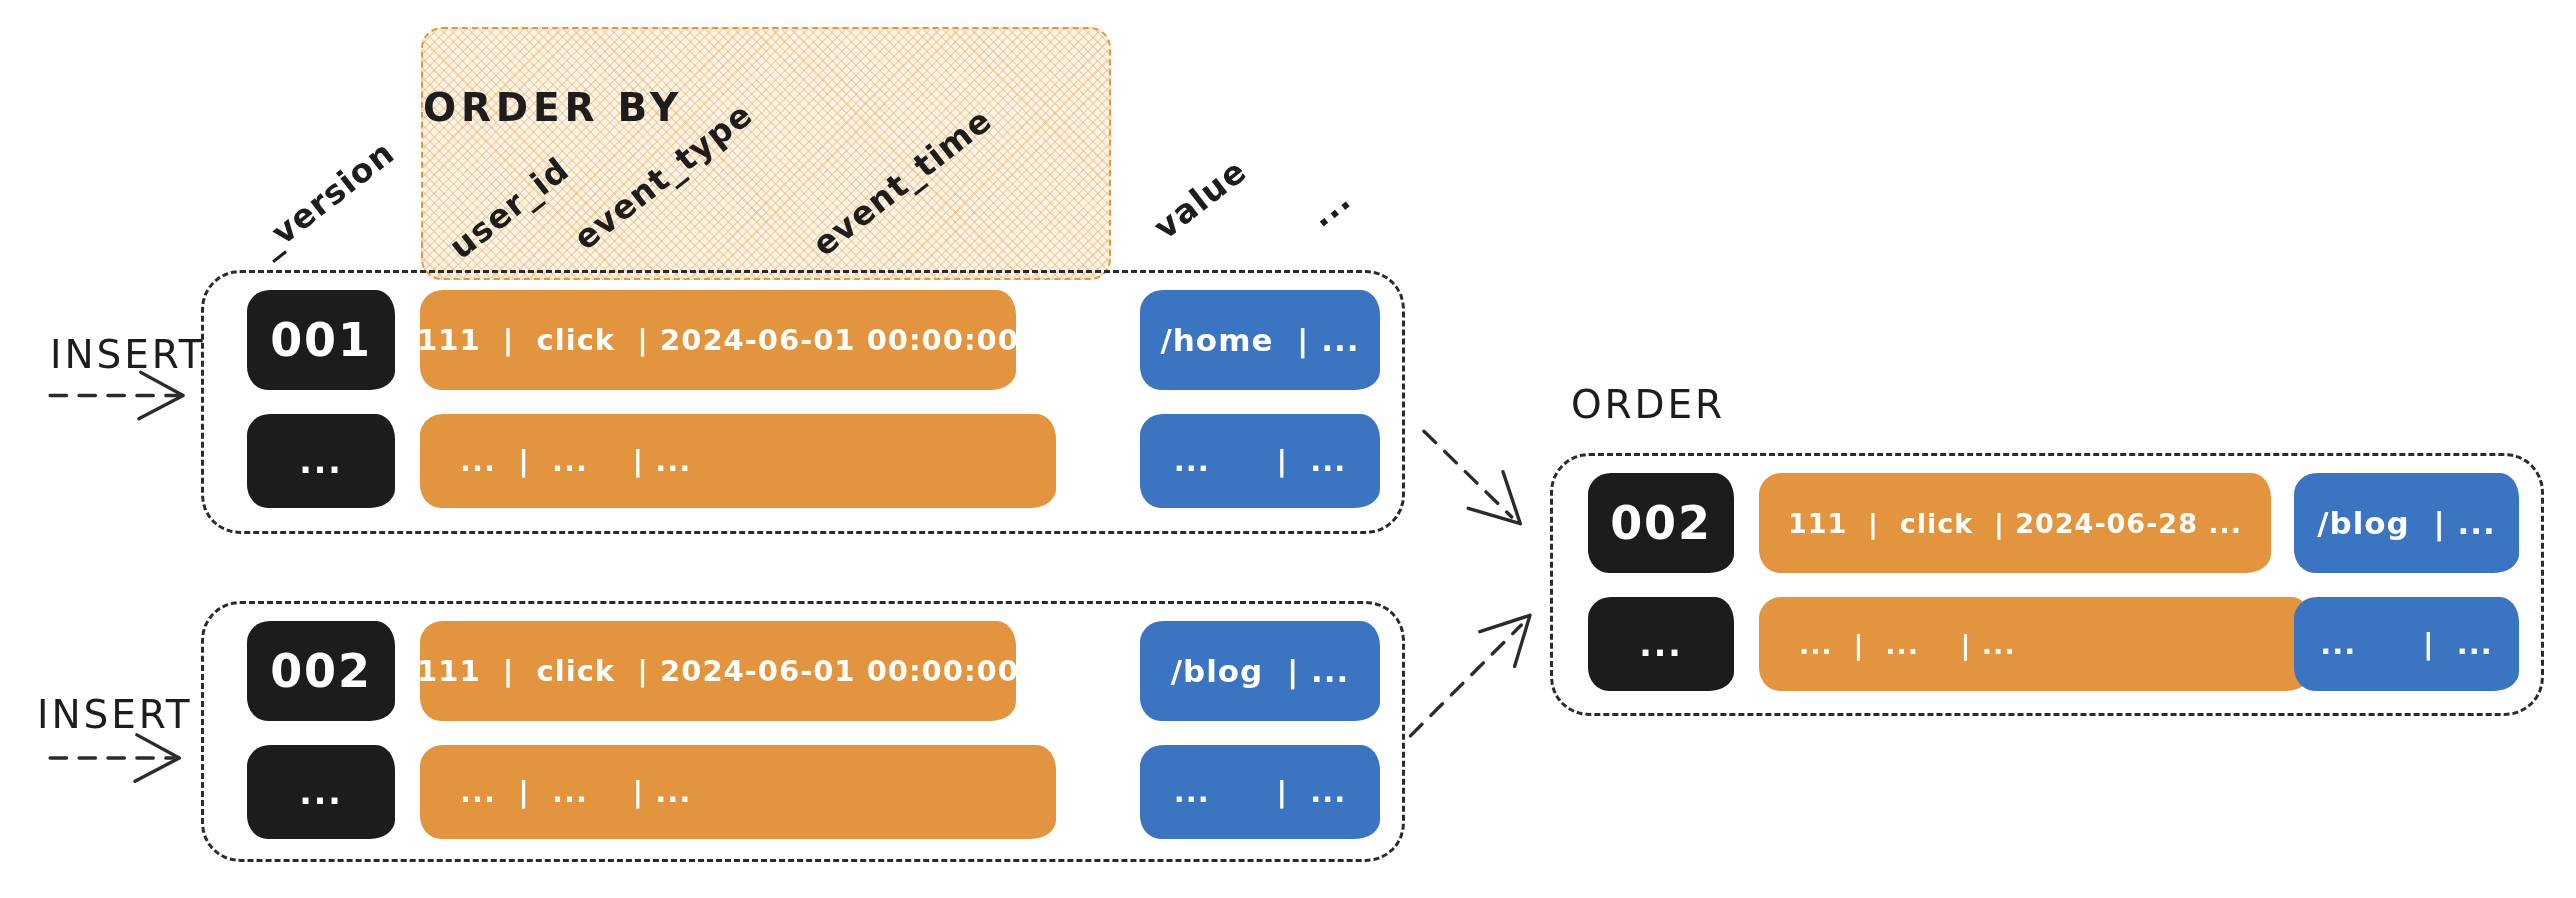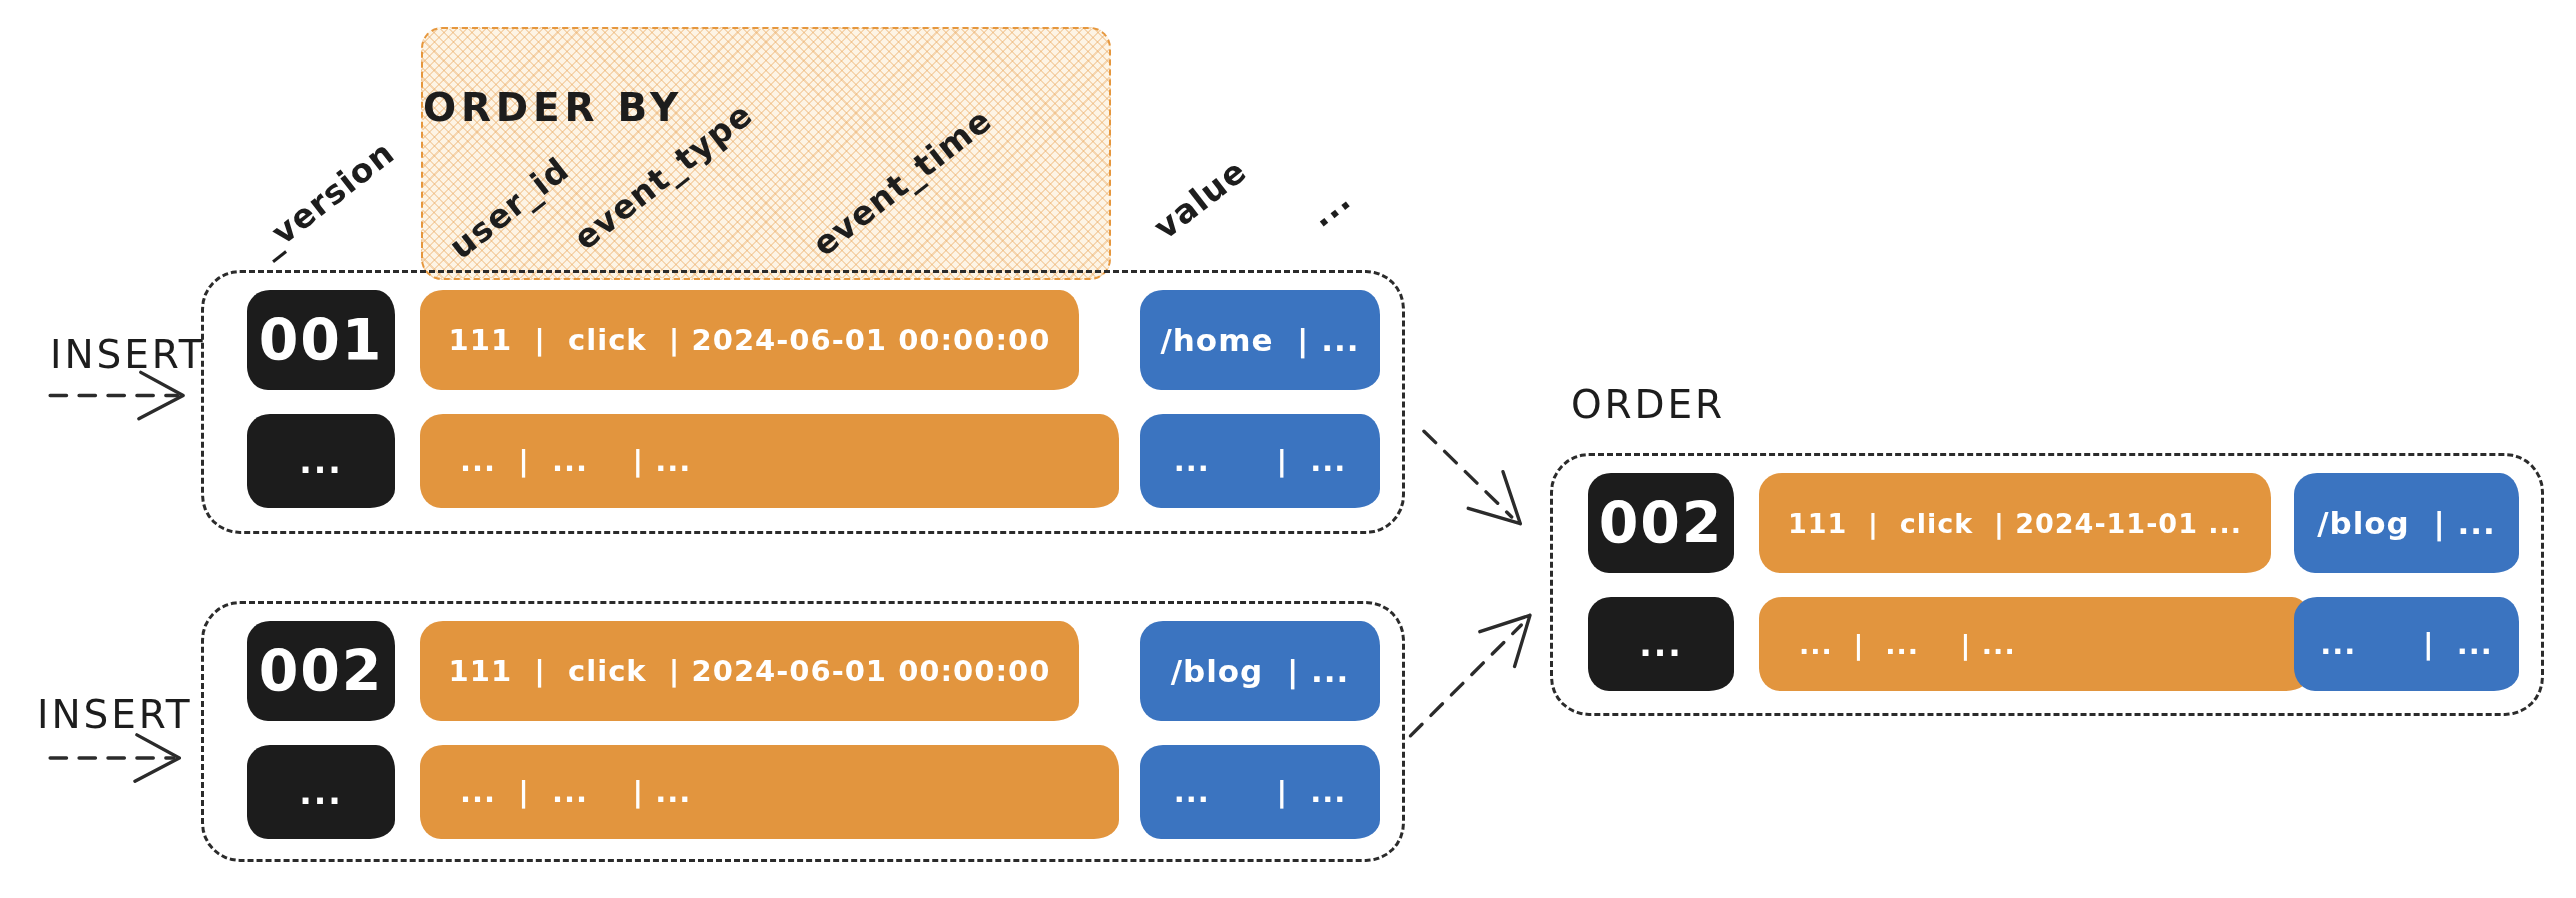--- a/index.html
+++ b/index.html
@@ -53,22 +53,22 @@
   .row{position:absolute;left:0;width:100%;}
   .row1{top:17.4px; height:100px;}
   .row2{top:141px;height:94px;}
   .pill{
     position:absolute;top:0;height:100%;
     display:flex;align-items:center;justify-content:center;
     color:#ffffff;font-weight:700;
     white-space:pre;overflow:hidden;
     border-radius:23px 19px 25px 21px / 21px 25px 19px 23px;
   }
-  .pill.v{background:#1c1c1c;left:43px;width:148px;font-size:57px;letter-spacing:1.9px;}
-  .pill.k{background:#e2953e;left:216px;width:659px;font-size:29px;letter-spacing:1px;}
+  .pill.v{background:#1c1c1c;left:43px;width:148px;font-size:46px;letter-spacing:1.9px;}
+  .pill.k{background:#e2953e;left:216px;width:596px;font-size:29px;letter-spacing:1px;}
   .pill.b{background:#3b74c0;left:936px;width:240px;font-size:31px;letter-spacing:1px;}
   .row2 .pill.v{font-size:33px;}
   .row2 .pill.k{justify-content:flex-start;padding-left:40px;font-size:29px;}
   .row2 .pill.b{font-size:29px;}
   #block-merge .pill.v{left:35px;width:146px;}
   #block-merge .pill.k{left:206px;width:512px;font-size:27px;}
   #block-merge .pill.b{left:741px;width:225px;}
   
   .annot{
     position:absolute;
@@ -124,21 +124,21 @@
     <div class="row row2">
       <div class="pill v">...</div>
       <div class="pill k">...  |  ...    | ...</div>
       <div class="pill b">...      |  ...</div>
     </div>
   </div>
 
   <div class="block" id="block-merge">
     <div class="row row1">
       <div class="pill v">002</div>
-      <div class="pill k">111  |  click  | 2024-11-01 ...</div>
+      <div class="pill k">111  |  click  | 2024-06-28 ...</div>
       <div class="pill b">/blog  | ...</div>
     </div>
     <div class="row row2">
       <div class="pill v">...</div>
       <div class="pill k">...  |  ...    | ...</div>
       <div class="pill b">...      |  ...</div>
     </div>
   </div>
 
   <svg class="arrows" width="2576" height="899" viewBox="0 0 2672 932">

